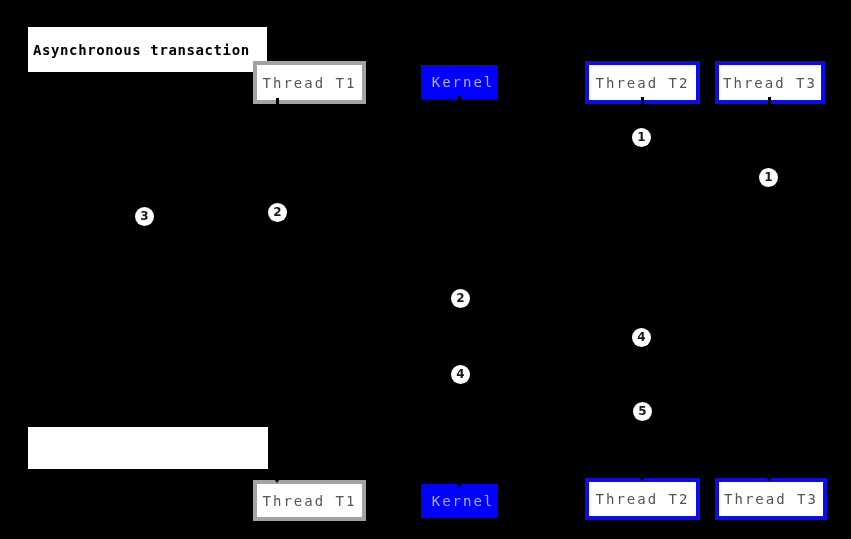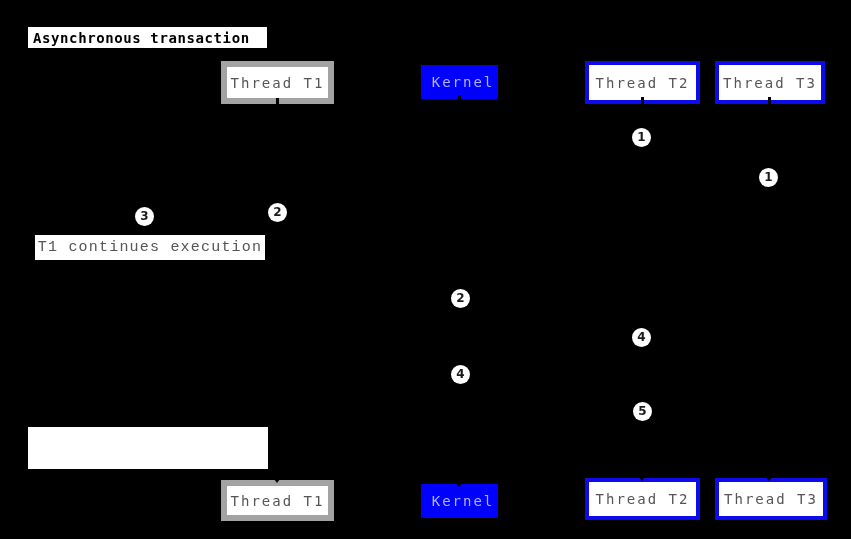--- a/index.html
+++ b/index.html
@@ -17,33 +17,33 @@
     background: #ffffff;
     color: #555555;
     display: flex;
     align-items: center;
     justify-content: center;
     font-size: 14px;
     letter-spacing: 2px;
     white-space: nowrap;
     z-index: 2;
   }
-  .lane-box.red    { border: 6px solid #a3a3a3; }
+  .lane-box.red    { border: 4px solid #a3a3a3; margin-left: 32px; }
   .lane-box.blue   { border: 4px solid #0b0bee; align-items: center; }
   .lane-box.kernel { background: #0000ff; color: #b3b3ff; border: none; padding-left: 7px; }
   .title-box {
     position: absolute;
     background: #ffffff;
     color: #000000;
     font-weight: bold;
     font-size: 14px;
     letter-spacing: 0.6px;
     display: flex;
     align-items: center;
-    padding: 0 5px;
+    padding: 12px 5px;
     white-space: nowrap;
     z-index: 2;
   }
   .note-box {
     position: absolute;
     background: #ffffff;
     color: #555555;
     font-family: "Liberation Mono", "DejaVu Sans Mono", monospace;
     font-size: 15px;
     letter-spacing: 1.2px;
@@ -121,21 +121,20 @@
   <div class="lane-box kernel" style="left:421px; top:484px; width:77px; height:34px;">
     <span>Kernel</span>
   </div>
   <div class="lane-box blue" style="left:585px; top:478px; width:115px; height:42px;">
     <span>Thread T2</span>
   </div>
   <div class="lane-box blue" style="left:715px; top:478px; width:112px; height:42px;">
     <span>Thread T3</span>
   </div>
 
-  <div class="note-box" style="left:35px; top:235px; width:230px; height:25px;">T1 continues execution</div>
 
   <div class="blank-box" style="left:28px; top:427px; width:240px; height:42px;"></div>
 
   <div class="step-marker" style="left:632px; top:128px;">1</div>
   <div class="step-marker" style="left:759px; top:168px;">1</div>
   <div class="step-marker" style="left:268px; top:203px;">2</div>
   <div class="step-marker" style="left:135px; top:207px;">3</div>
   <div class="step-marker" style="left:451px; top:289px;">2</div>
   <div class="step-marker" style="left:632px; top:328px;">4</div>
   <div class="step-marker" style="left:451px; top:365px;">4</div>

